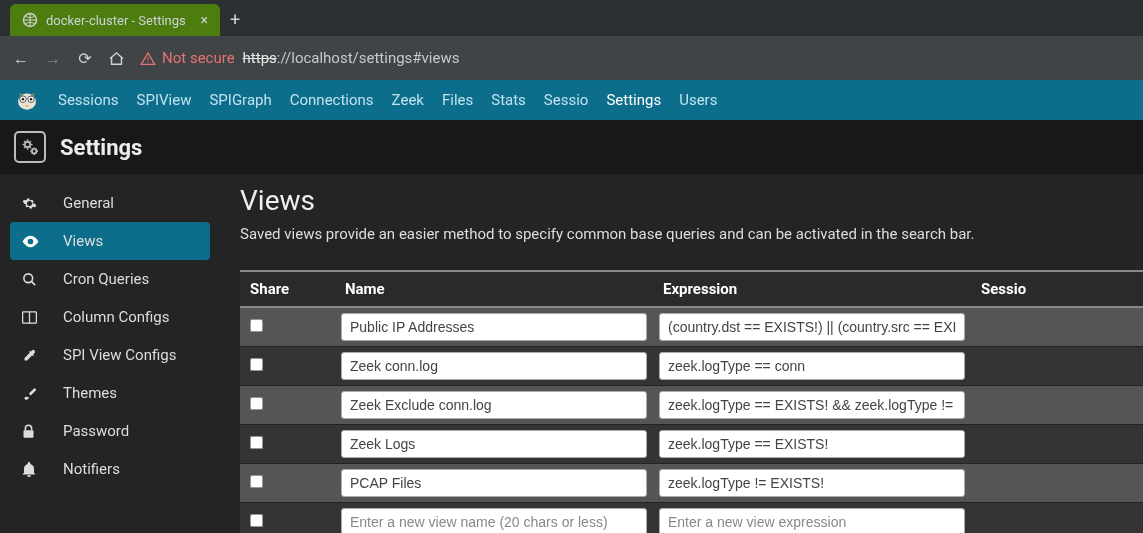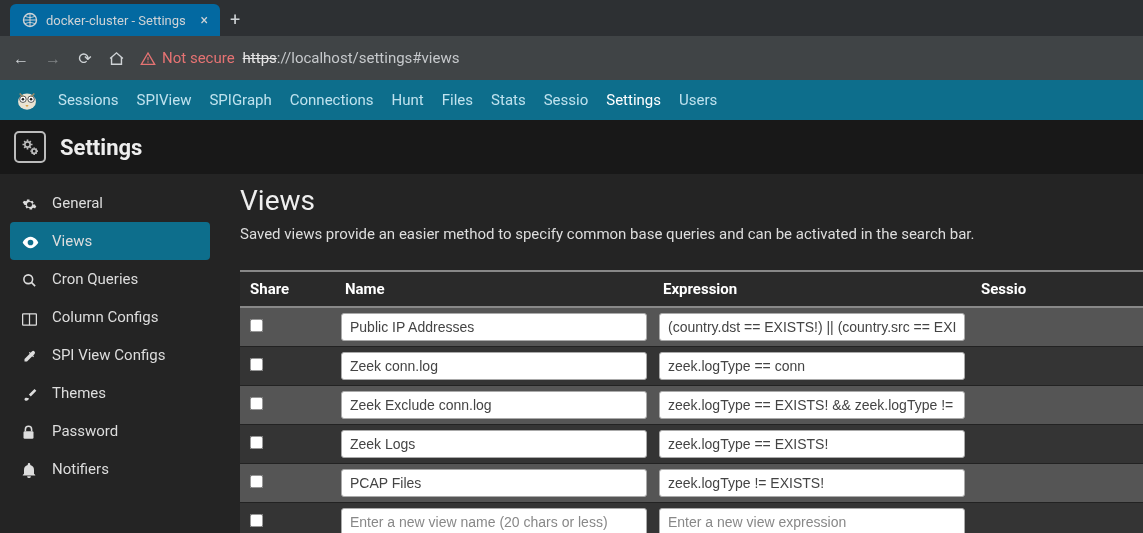--- a/index.html
+++ b/index.html
@@ -18,21 +18,21 @@
     display: flex;
     align-items: flex-end;
     height: 36px;
     padding-left: 10px;
     background: #2d3033;
   }
   .tab {
     display: flex;
     align-items: center;
     gap: 8px;
-    background: #0369a1;
+    background: #4d7c0f;
     border-radius: 6px 6px 0 0;
     padding: 7px 12px;
     min-width: 210px;
     height: 32px;
     color: #cfd3d6;
     font-size: 13px;
   }
   .tab .favicon { width: 16px; height: 16px; display:inline-flex; align-items:center; justify-content:center; }
   .tab .close { margin-left: auto; font-size: 14px; color: #cfd3d6; cursor: pointer; }
   .new-tab { color: #cfd3d6; padding: 6px 10px; font-size: 18px; cursor:pointer; }
@@ -97,22 +97,22 @@
 
   
   .layout { display: flex; height: calc(533px - 36px - 44px - 40px - 54px); }
   .sidebar {
     width: 220px;
     padding: 10px;
     background: #242424;
   }
   .side-item {
     display: flex;
-    align-items: flex-end;
-    gap: 12px;
+    align-items: center;
+    gap: 23px;
     padding: 10px 12px;
     border-radius: 4px;
     color: #ddd;
     font-size: 15px;
     cursor: pointer;
   }
   .side-item .icon { width: 18px; text-align: center; font-size: 14px; }
   .side-item.active { background: #0d6e8c; }
 
   .main {
@@ -217,21 +217,21 @@
         <circle cx="11" cy="15" r="1.6" fill="#222"></circle>
         <circle cx="21" cy="15" r="1.6" fill="#222"></circle>
         <path d="M14 22l2 3 2-3z" fill="#d9a24a"></path>
         <path d="M7 8l4 4M25 8l-4 4" stroke="#9a8b67" stroke-width="2"></path>
       </svg>
   </span>
   <a>Sessions</a>
   <a>SPIView</a>
   <a>SPIGraph</a>
   <a>Connections</a>
-  <a>Hunt</a>
+  <a>Zeek</a>
   <a>Files</a>
   <a>Stats</a>
   <a>Sessio</a>
   <a class="active">Settings</a>
   <a>Users</a>
 </div>
 
 <div class="sub-header">
   <span class="gearbox">
     <svg width="20" height="20" viewBox="0 0 24 24" fill="none" stroke="#bcbcbc" stroke-width="2">

